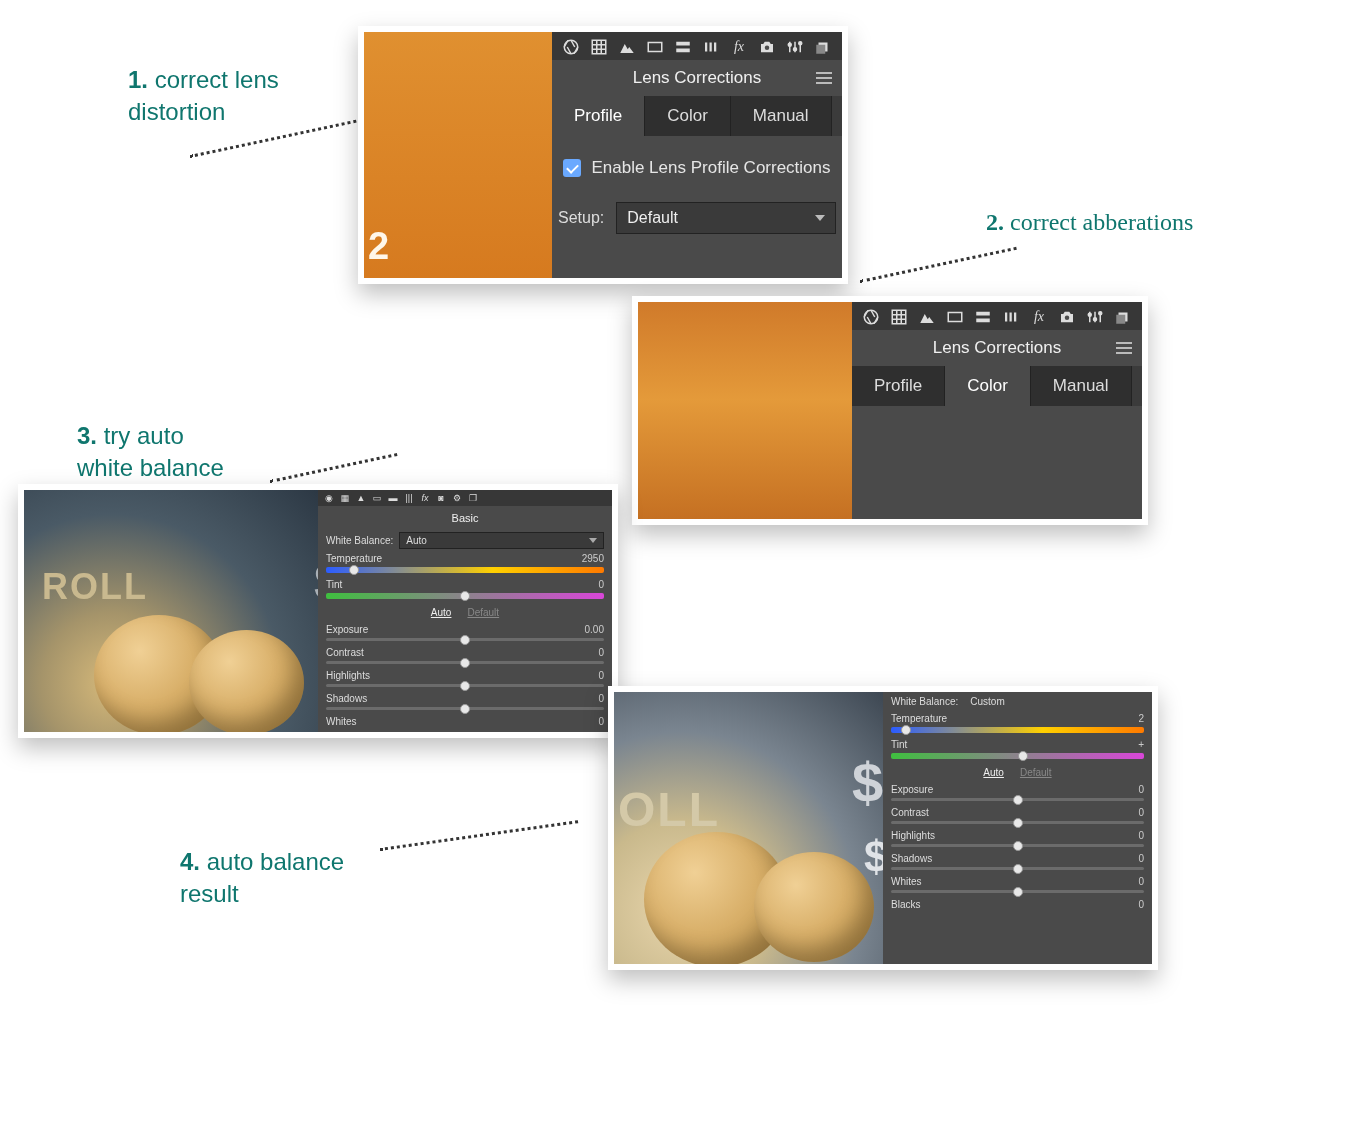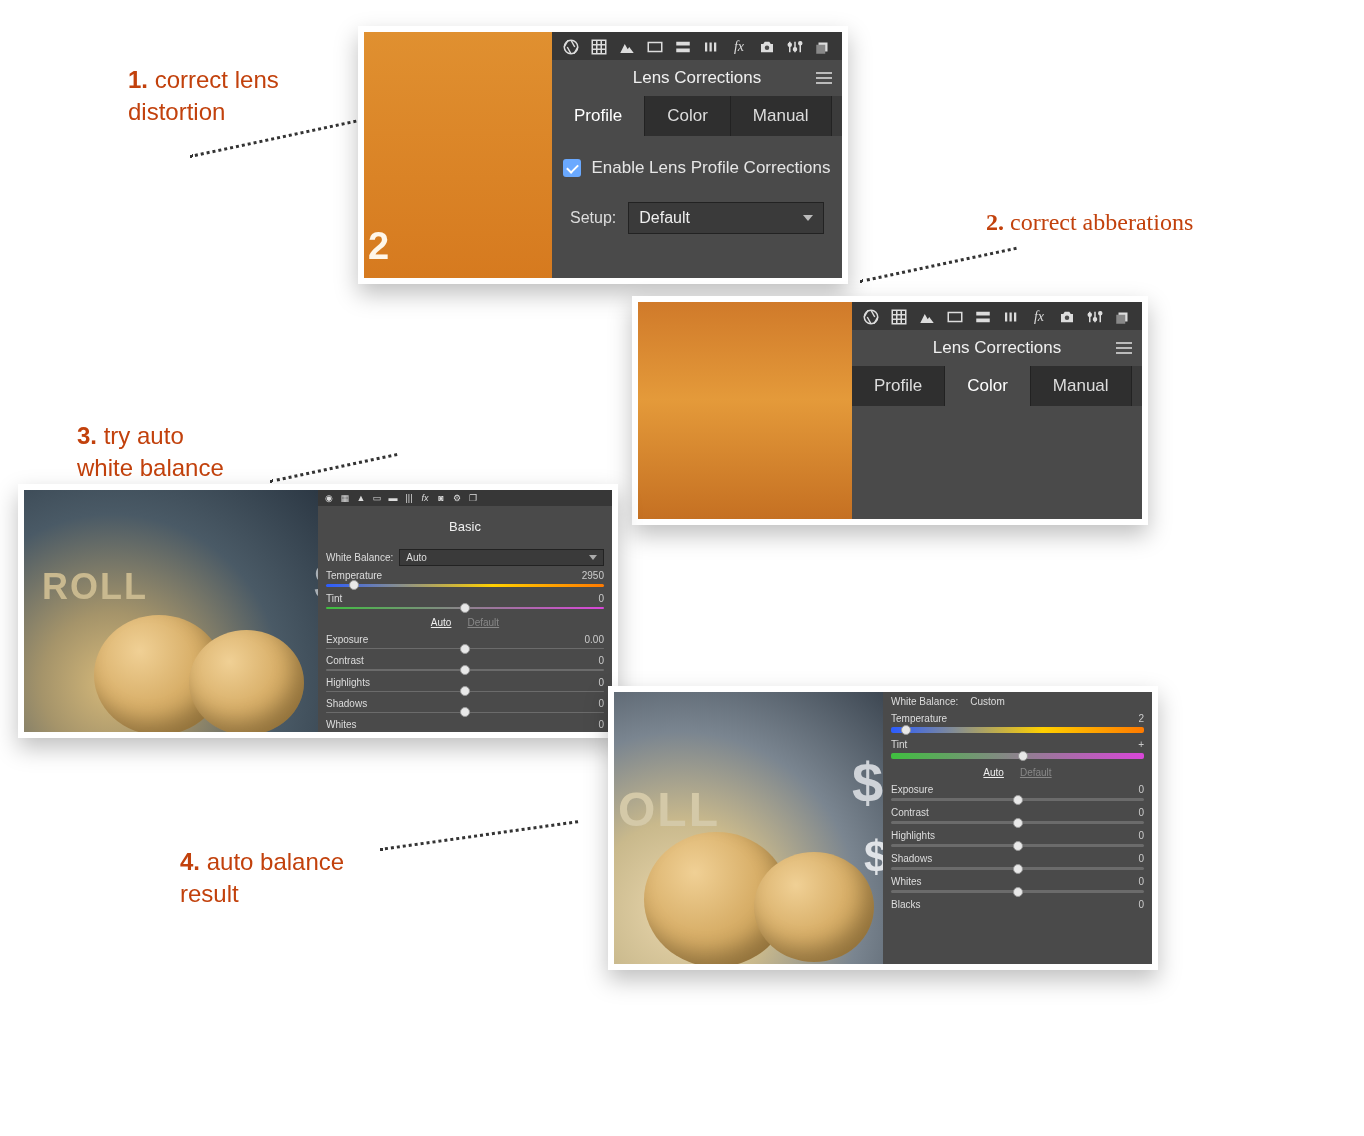--- a/index.html
+++ b/index.html
@@ -7,21 +7,21 @@
     width: 1364px;
     height: 1136px;
     background: #ffffff;
     font-family: -apple-system, "Helvetica Neue", Arial, sans-serif;
     position: relative;
     overflow: hidden;
   }
   .caption {
     position: absolute;
     font-size: 24px;
-    color: #c2410c;
+    color: #0f766e;
     font-weight: 300;
     line-height: 1.35;
   }
   .caption b { font-weight: 600; }
   .dots {
     position: absolute;
     border-top: 3px dotted #333;
     transform-origin: left center;
   }
   .thumb {
@@ -126,39 +126,39 @@
     width:9px; height:5px;
     border-left:2px solid #fff;
     border-bottom:2px solid #fff;
     transform:rotate(-45deg);
     margin-top:-2px;
   }
   .setup-row{
     display:flex;
     gap:12px;
     align-items:center;
-    padding:8px 18px;
+    padding:8px 6px;
   }
   .setup-row .lbl{font-size:16px;color:#ddd;}
   .dropdown{
     flex:1;
     background:#3a3a3a;
     border:1px solid #222;
     padding:6px 10px;
     display:flex;align-items:center;justify-content:space-between;
     color:#eee;
   }
   .dropdown .chev{
     width:0;height:0;border-left:5px solid transparent;border-right:5px solid transparent;border-top:6px solid #bbb;
   }
 
   
   .small .iconbar{padding:3px 6px;gap:6px;}
   .small .iconbar .ic{width:10px;height:10px;font-size:9px;}
-  .small .panel-title{font-size:13px;padding:13px 0;}
+  .small .panel-title{font-size:11px;padding:6px 0;}
   .small-field-row{
     display:flex;align-items:center;justify-content:space-between;
     padding:2px 8px;
     font-size:10px;
     color:#ddd;
   }
   .small-field-row .val{color:#ccc;}
   .slider-track{
     position:relative;height:6px;margin:1px 8px 4px 8px;border-radius:2px;
   }

